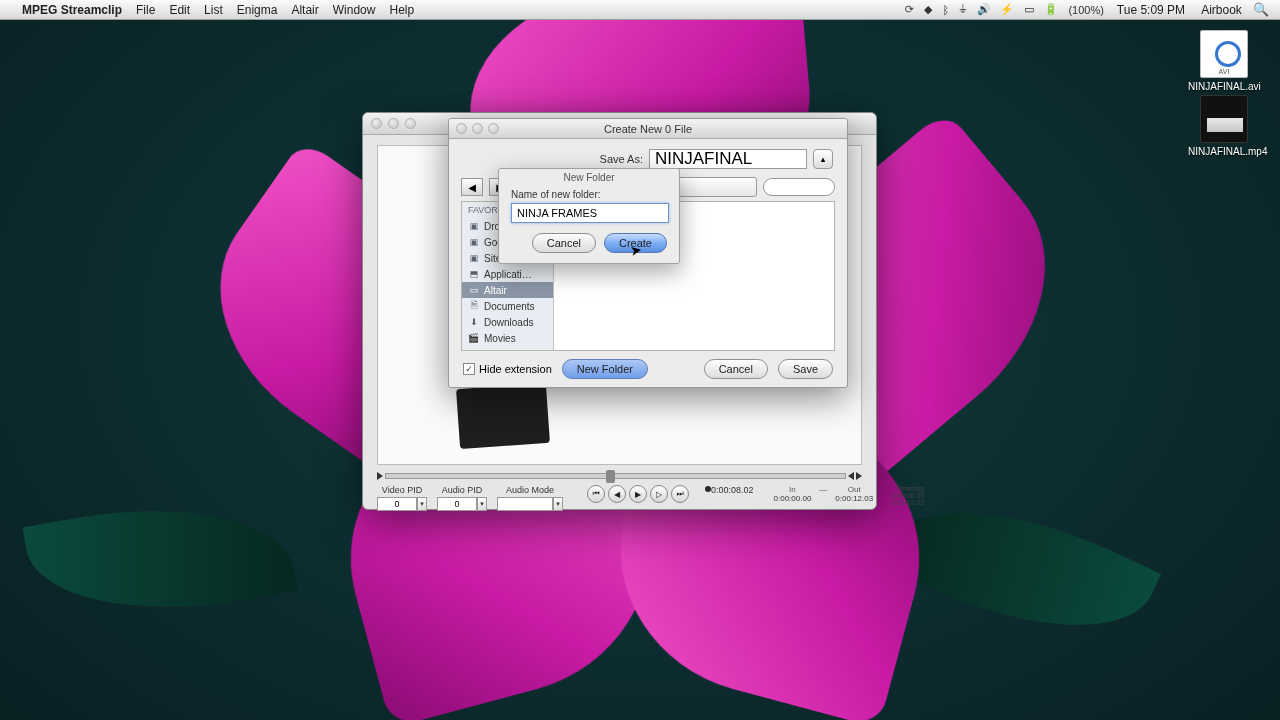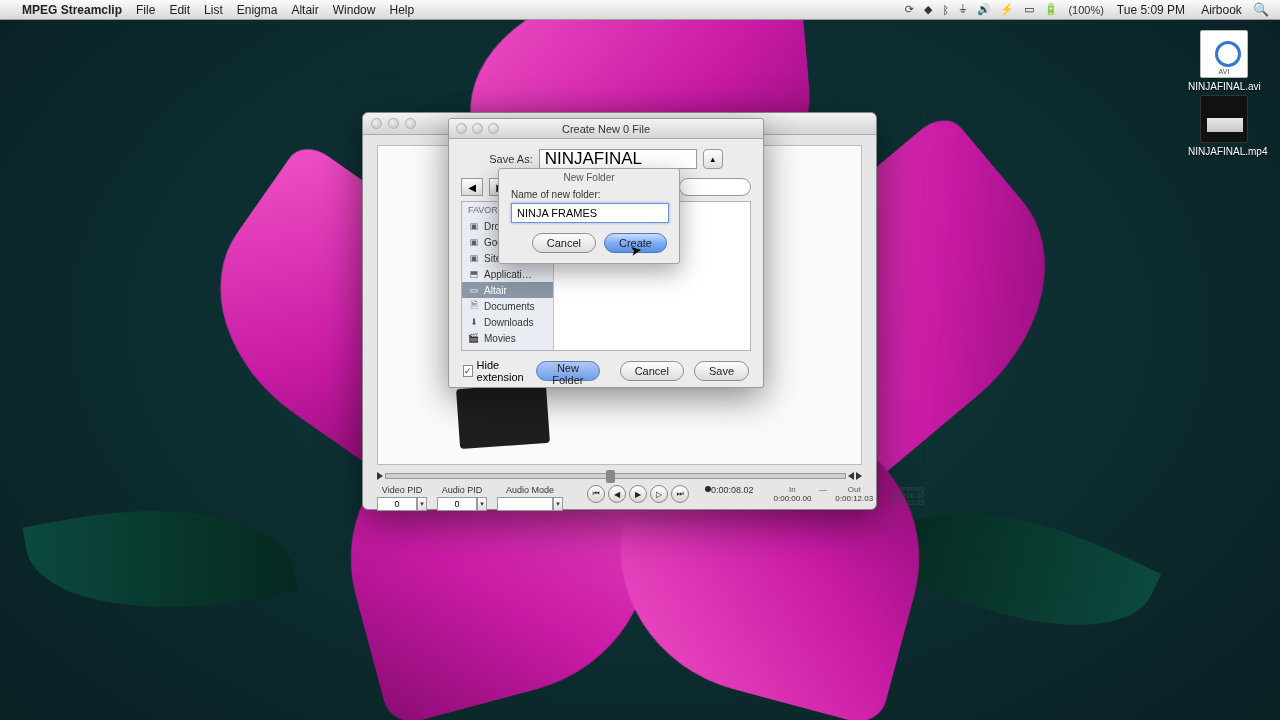--- a/index.html
+++ b/index.html
@@ -60,24 +60,24 @@
 .pid-stepper .step { width: 10px; height: 14px; border: 1px solid #999; background: linear-gradient(#fff,#ddd); font-size: 7px; line-height: 12px; text-align: center; }
 .transport { display: flex; gap: 3px; align-items: center; margin-left: 14px; }
 .tbtn { width: 18px; height: 18px; border-radius: 50%; border: 1px solid #888; background: linear-gradient(#fff,#d7d7d7); display: flex; align-items: center; justify-content: center; font-size: 8px; color: #222; }
 .tc { display: flex; align-items: center; font-family: monospace; font-size: 9px; margin-left: 6px; }
 .tc .dot { width: 6px; height: 6px; background: #2a2a2a; border-radius: 50%; margin-bottom: 2px; }
 .inout { display: flex; gap: 8px; margin-left: 10px; font-size: 8px; text-align: center; }
 .inout > div > div:first-child { color: #555; }
 .trimming { font-size: 7px; text-align: right; color: #444; margin-left: 8px; }
 
 
-.sheet { position: absolute; left: 448px; top: 118px; width: 316px; height: 270px; background: #ececec; border: 1px solid #9a9a9a; border-radius: 3px; box-shadow: 0 10px 34px rgba(0,0,0,.45); z-index: 5; }
+.sheet { position: absolute; left: 448px; top: 118px; width: 400px; height: 270px; background: #ececec; border: 1px solid #9a9a9a; border-radius: 3px; box-shadow: 0 10px 34px rgba(0,0,0,.45); z-index: 5; }
 .sheet .sbar { height: 20px; background: linear-gradient(#f3f3f3,#d5d5d5); border-bottom: 1px solid #aaa; text-align: center; font-size: 11px; line-height: 20px; color: #333; position: relative; border-radius: 3px 3px 0 0;}
 .sheet .sbar .traffic { position: absolute; left: 7px; top: 4px; display: flex; gap: 5px; }
-.save-row { display: flex; align-items: center; justify-content: center; gap: 6px; padding: 10px 14px 4px; font-size: 11px; color: #333; }
+.save-row { display: flex; align-items: center; justify-content: flex-end; gap: 6px; padding: 10px 14px 4px; font-size: 11px; color: #333; }
 .save-field { width: 158px; height: 20px; border: 1px solid #999; background: #fff; font-size: 17px; padding: 0 5px; }
 .expand-btn { width: 20px; height: 20px; border: 1px solid #999; border-radius: 4px; background: linear-gradient(#fff,#ddd); font-size: 9px; }
 .sheet .nav-row { display: flex; align-items: center; gap: 6px; padding: 4px 12px; font-size: 11px; }
 .nav-back, .nav-fwd { width: 22px; height: 18px; border: 1px solid #999; background: linear-gradient(#fff,#d8d8d8); font-size: 10px; }
 .path-pop { flex: 1; height: 20px; border: 1px solid #999; border-radius: 3px; background: linear-gradient(#fff,#e5e5e5); }
 .search-field { width: 72px; height: 18px; border: 1px solid #999; border-radius: 9px; background: #fff; font-size: 10px; padding-left: 16px; position: relative; }
 .sheet-body { display: flex; height: 150px; margin: 0 12px; border: 1px solid #b4b4b4; background: #fff; }
 .sidebar { width: 92px; background: #e9ecf2; border-right: 1px solid #c3c3c3; overflow: hidden; font-size: 10px; }
 .sb-head { padding: 3px 6px; color: #6a6f78; font-size: 9px; }
 .sb-item { display: flex; align-items: center; gap: 4px; padding: 1px 6px; height: 16px; color: #333; }

